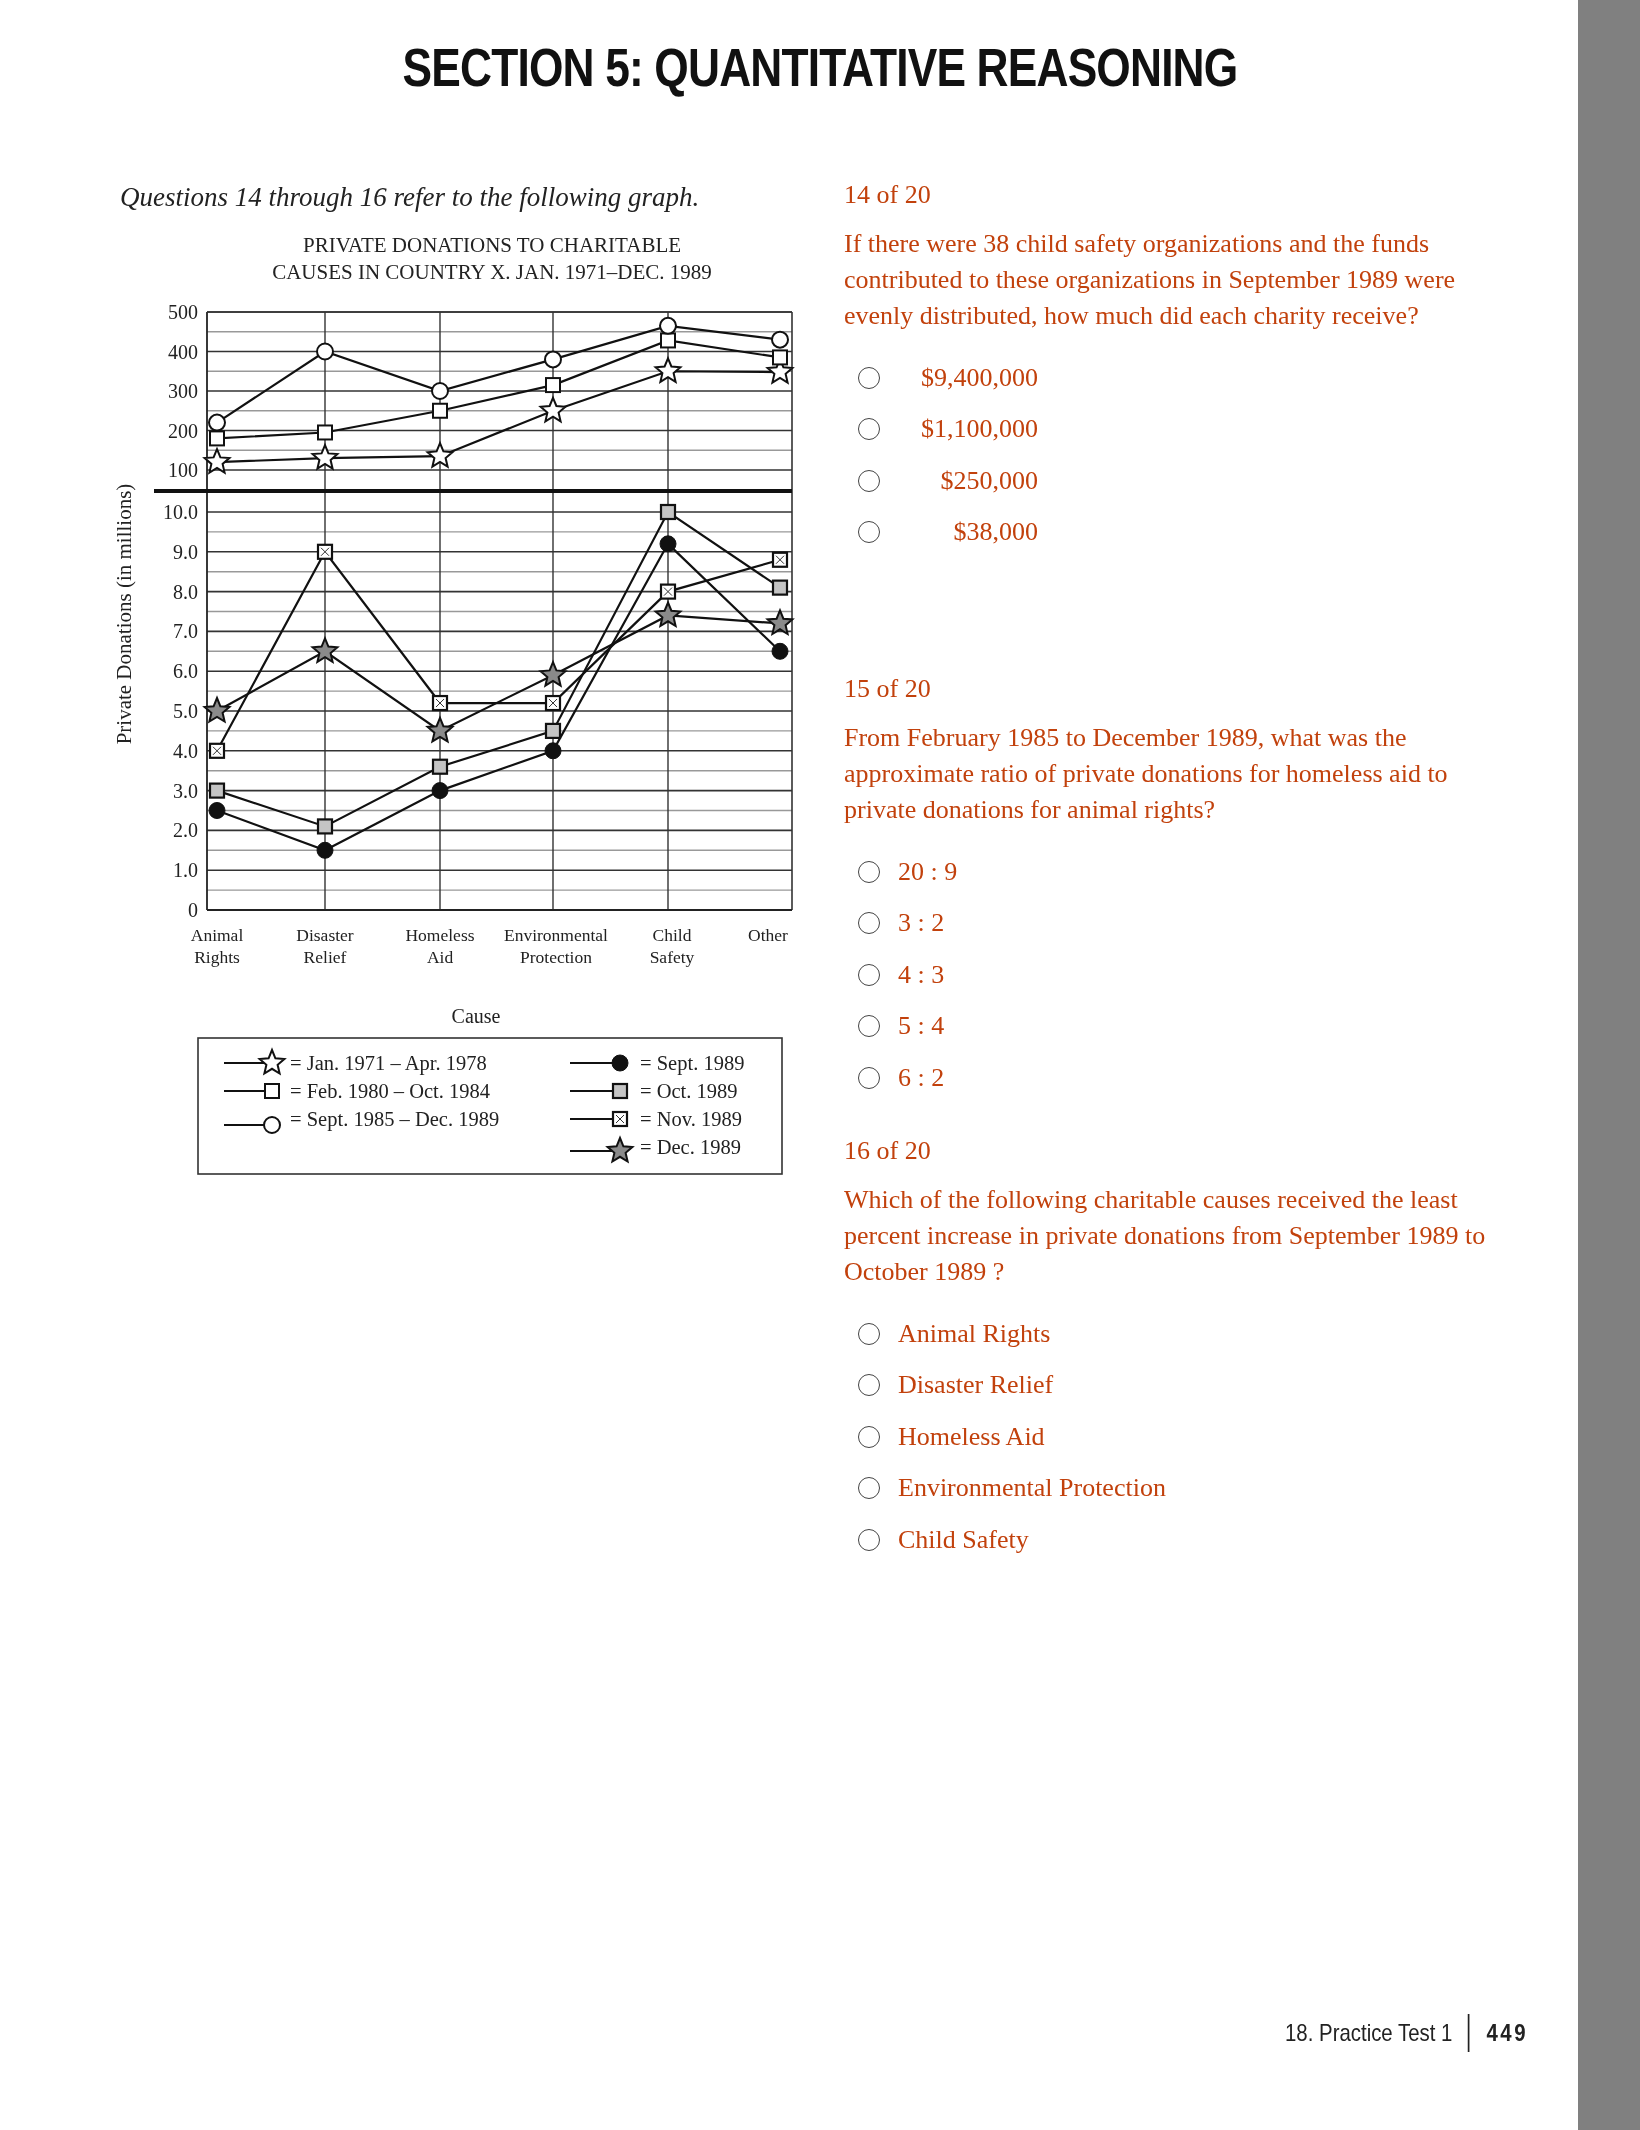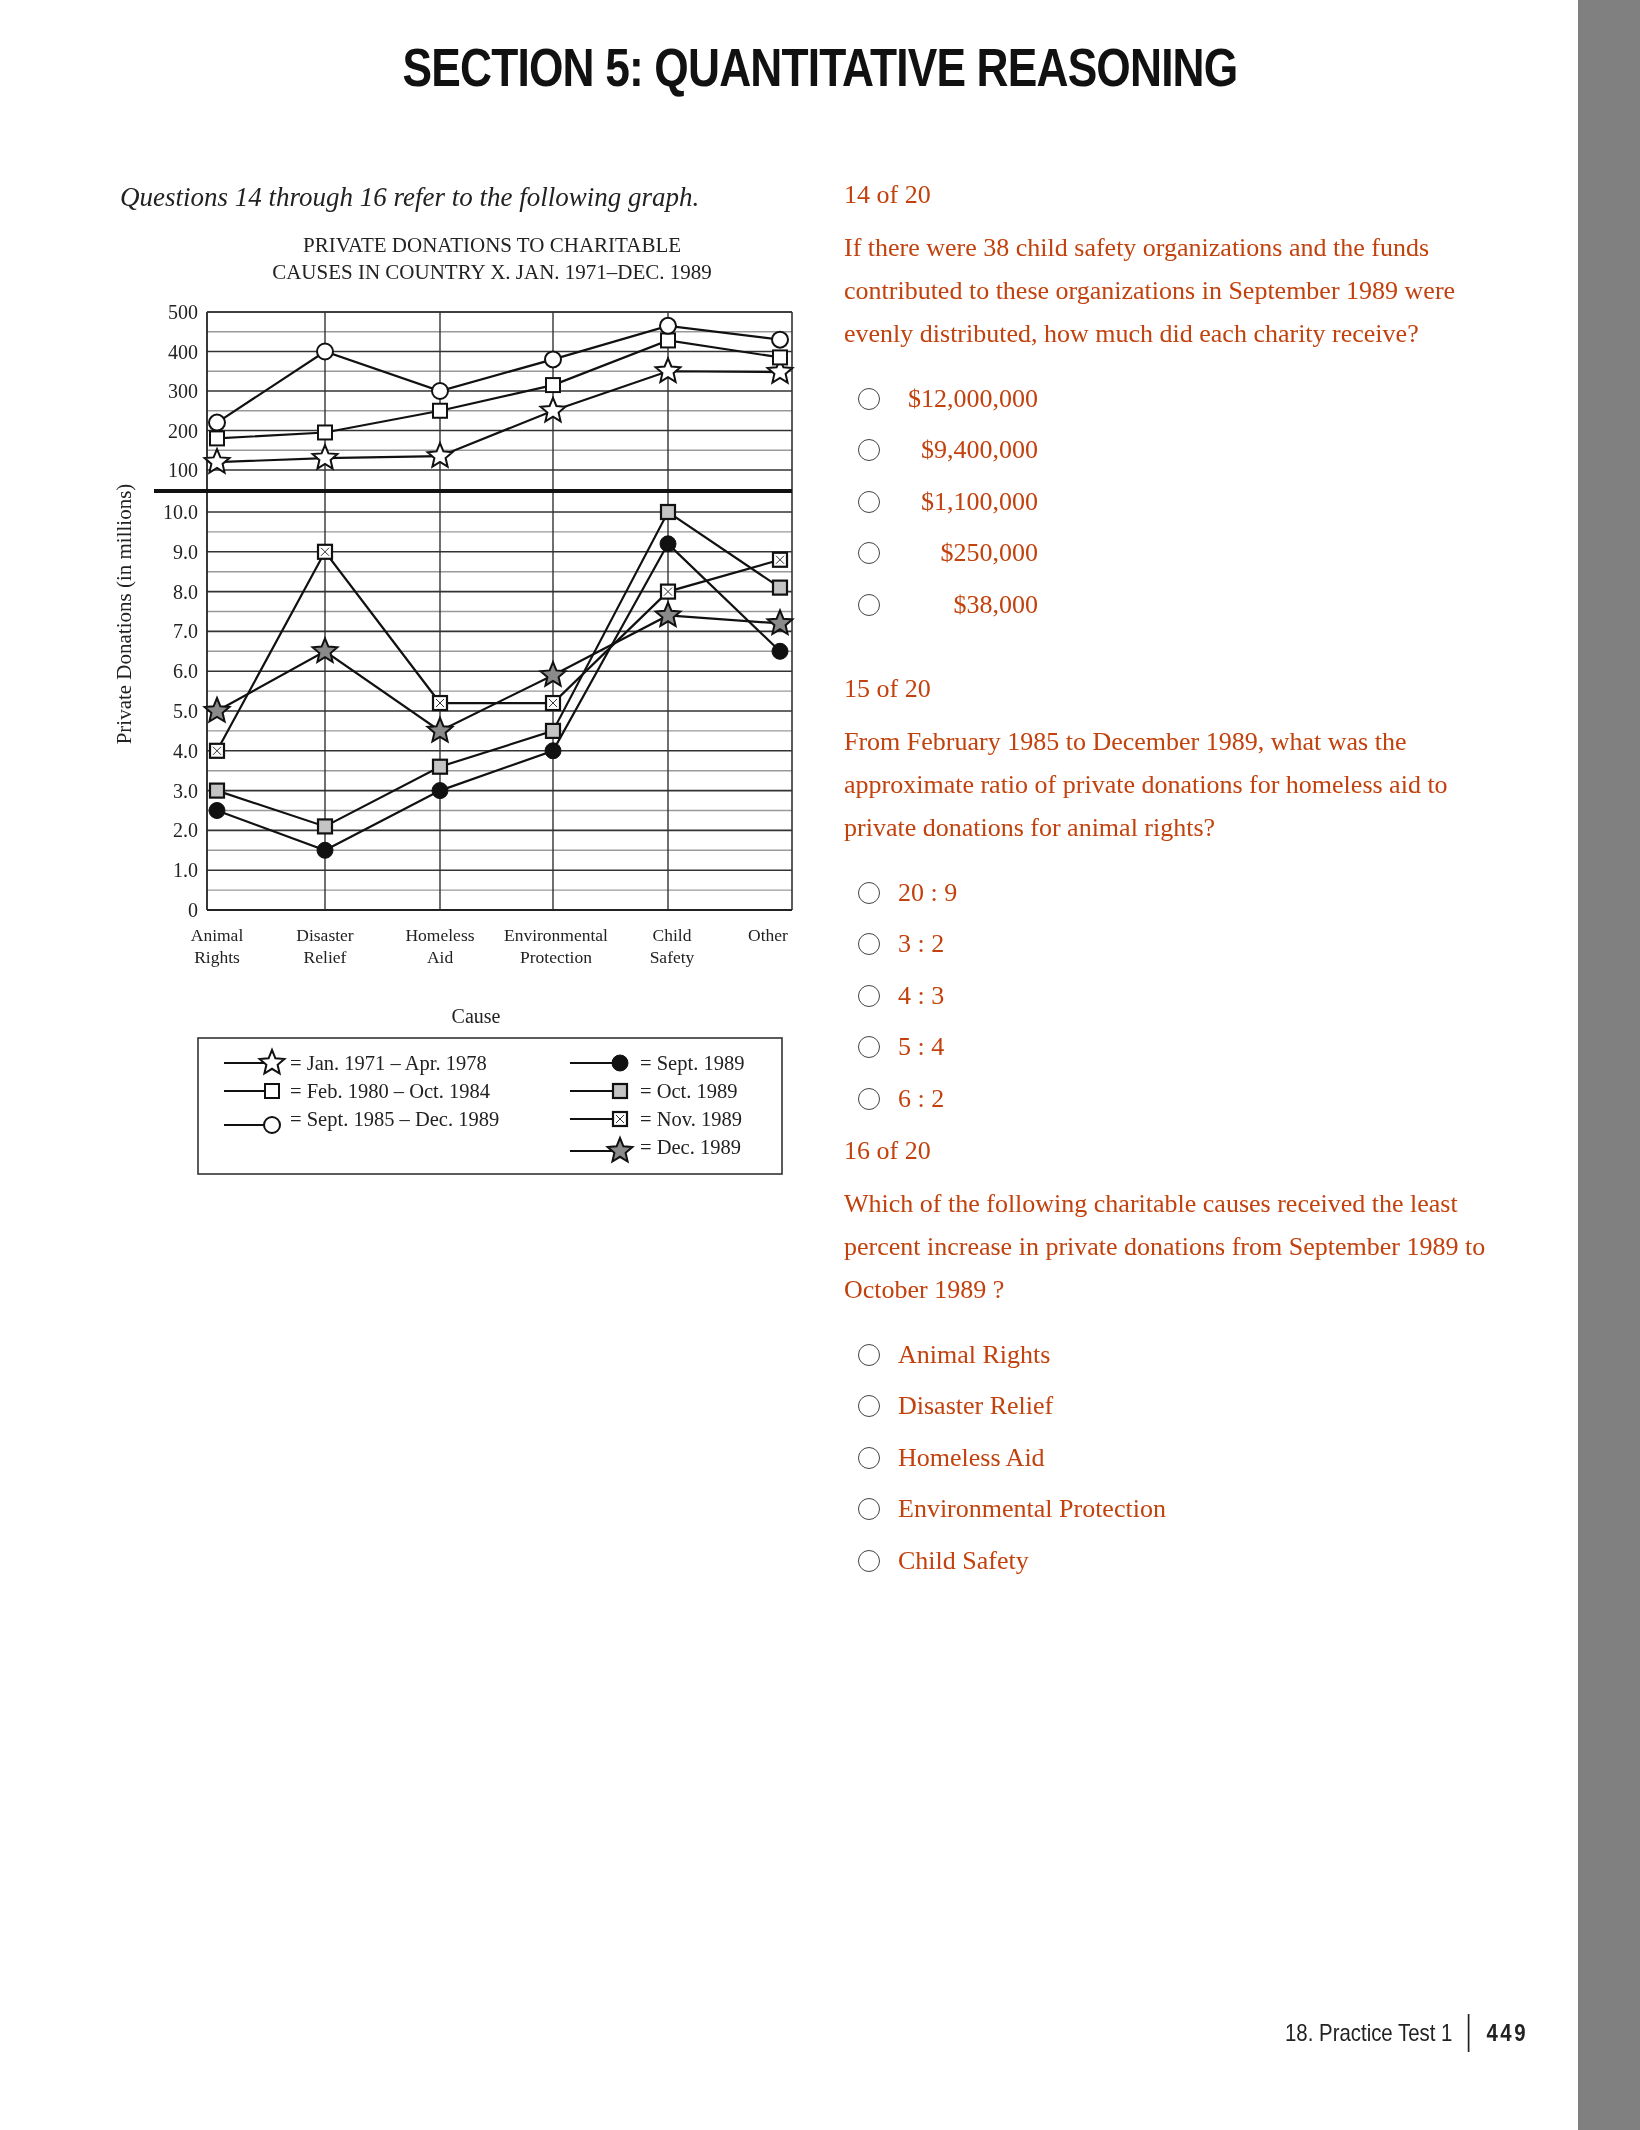--- a/index.html
+++ b/index.html
@@ -7,21 +7,21 @@
          font-family:"DejaVu Serif", serif; color:#1a1a1a; }
   .side-bar { position:absolute; left:1578px; top:0; width:62px; height:2130px; background:#808080; }
   .page-title { position:absolute; left:0; width:1640px; top:36px; text-align:center;
                 font-family:"Liberation Sans", sans-serif; font-weight:bold; font-size:54px;
                 letter-spacing:-1px; transform:scaleX(0.82); transform-origin:center; color:#111; }
   .intro { position:absolute; left:120px; top:182px; font-family:"Liberation Serif", serif;
            font-style:italic; font-size:27px; color:#222; }
   #chart { position:absolute; left:0; top:0; }
   .q-block { position:absolute; left:844px; width:680px; font-family:"Liberation Serif", serif; color:#c2410c; }
   .q-num { font-size:26px; margin-bottom:16px; }
-  .q-text { font-size:26px; line-height:43px; margin-bottom:18px; }
+  .q-text { font-size:26px; line-height:36px; margin-bottom:18px; }
   .opt { display:flex; align-items:center; height:51.5px; font-size:26px; cursor:pointer; }
   .radio { width:20px; height:20px; border:1.6px solid #444; border-radius:50%; margin-left:14px; margin-right:18px; flex:none; }
   .opt-label { display:inline-block; }
   .opt-label.money { width:140px; text-align:right; }
   .footer { position:absolute; top:2014px; left:1285px; font-family:"Liberation Sans", sans-serif; font-size:24px; color:#222;
             display:flex; align-items:center; transform:scaleX(0.85); transform-origin:left; }
   .footer .divider { width:2px; height:38px; background:#222; margin:0 20px 0 18px; }
   .footer .pg { font-weight:bold; letter-spacing:3px; }
   svg text { font-family:"Liberation Serif", serif; fill:#222; }
 </style>
@@ -203,24 +203,20 @@
       <polygon points="620.0,1138.0 623.4,1146.3 632.4,1147.0 625.6,1152.8 627.6,1161.5 620.0,1156.8 612.4,1161.5 614.4,1152.8 607.6,1147.0 616.6,1146.3" fill="#8a8a8a" stroke="#111" stroke-width="2"></polygon>
       <text x="640" y="1154" font-size="20.5">= Dec. 1989</text>
     </g>
 </svg>
 
 <div class="q-block" style="top:180px;">
   <div class="q-num">14 of 20</div>
   <div class="q-text">If there were 38 child safety organizations and the funds contributed to these organizations in September 1989 were evenly distributed, how much did each charity receive?</div>
   <div class="opt">
       <span class="radio"></span>
-      <span class="opt-label money">$12,000,000</span>
-    </div>
-  <div class="opt">
-      <span class="radio"></span>
       <span class="opt-label money">$9,400,000</span>
     </div>
   <div class="opt">
       <span class="radio"></span>
       <span class="opt-label money">$1,100,000</span>
     </div>
   <div class="opt">
       <span class="radio"></span>
       <span class="opt-label money">$250,000</span>
     </div>

